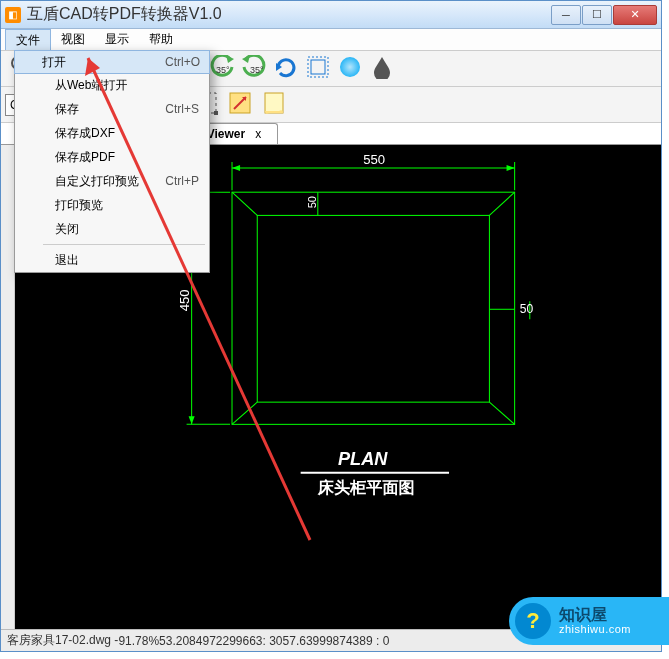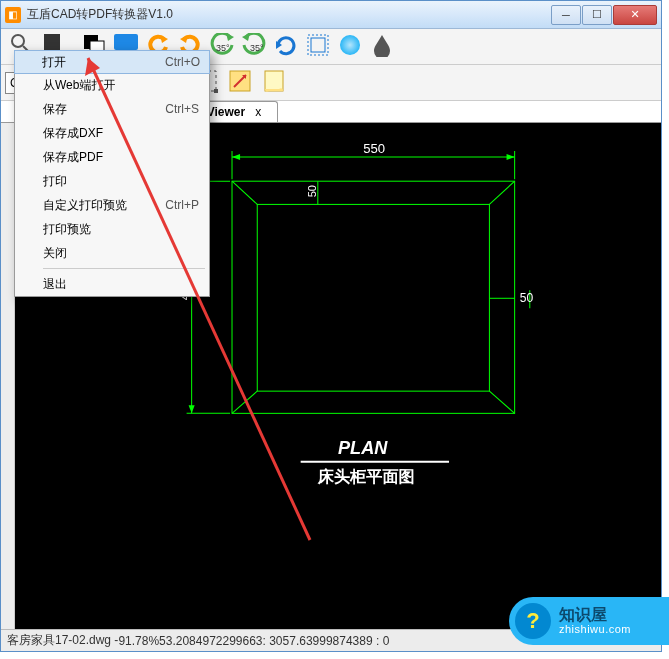--- a/index.html
+++ b/index.html
@@ -1,39 +1,39 @@
 <!DOCTYPE html>
 <html><head>
 <meta charset="utf-8">
 <style>
   * { margin: 0; padding: 0; box-sizing: border-box; }
   body { font-family: "Microsoft YaHei", SimSun, Arial, sans-serif; font-size: 12px; background: #fff; width: 669px; height: 659px; overflow: hidden; position: relative; }
   .window { width: 662px; height: 652px; border: 1px solid #5a8fc8; background: #f0f0f0; display: flex; flex-direction: column; }
   .titlebar { height: 28px; background: linear-gradient(to bottom, #eaf3fc 0%, #d7e8fa 50%, #c2dcf6 100%); display: flex; align-items: center; padding: 0 4px; border-bottom: 1px solid #9db8d6; }
   .titlebar .app-icon { width: 16px; height: 16px; background: #ff8c00; border-radius: 2px; margin-right: 6px; display: flex; align-items: center; justify-content: center; color: #fff; font-size: 10px; }
-  .titlebar .title-text { flex: 1; font-size: 12px; color: #333; }
+  .titlebar .title-text { flex: 1; font-size: 16px; color: #333; }
   .win-controls { display: flex; }
   .win-btn { width: 30px; height: 20px; margin-left: 1px; border: 1px solid #7a9ec7; background: linear-gradient(to bottom,#e8f1fb,#cfe0f4); display: flex; align-items: center; justify-content: center; font-size: 11px; color: #333; border-radius: 2px; }
   .win-btn.close { background: linear-gradient(to bottom,#e67b78,#c94540); color: #fff; width: 44px; border-color: #a83c38; }
   .menubar { height: 22px; background: #fdfdfd; border-bottom: 1px solid #ccc; display: flex; align-items: stretch; padding: 0 4px; }
   .menu-item { padding: 0 10px; display: flex; align-items: center; cursor: default; }
   .menu-item.active { background: #d6e7f7; border: 1px solid #8fb6e0; border-bottom: none; }
   .toolbar1 { height: 36px; background: #f4f4f4; border-bottom: 1px solid #ccc; display: flex; align-items: center; padding: 2px 4px; gap: 2px; }
   .toolbar2 { height: 36px; background: #f4f4f4; border-bottom: 1px solid #ccc; display: flex; align-items: center; padding: 2px 4px; gap: 4px; }
   .tb-btn { width: 30px; height: 30px; border: 1px solid transparent; display: flex; justify-content: center; border-radius: 3px; }
   .gdi-box { width: 80px; height: 22px; border: 1px solid #888; background: #fff; display: flex; align-items: center; padding: 0 4px; font-size: 12px; }
   .gdi-box .arrow { margin-left: auto; }
   .content { flex: 1; display: flex; position: relative; overflow: hidden; background: #fef9c3; }
   .left-panel { width: 14px; background: #ededed; border-right: 1px solid #ccc; }
   .tab-strip { height: 22px; background: #fff; border-bottom: 1px solid #999; display: flex; align-items: flex-end; padding-left: 180px; }
   .tab { height: 21px; border: 1px solid #999; border-bottom: none; background: #fff; padding: 0 16px; display: flex; align-items: center; font-weight: bold; font-size: 12px; border-radius: 3px 3px 0 0; position: relative; }
   .tab .tab-x { margin-left: 10px; font-weight: normal; }
   .viewport { flex: 1; background: #000; position: relative; }
   .dropdown { position: absolute; top: 50px; left: 14px; width: 196px; background: #f7f7f7; border: 1px solid #9a9a9a; box-shadow: 4px 4px 10px rgba(0,0,0,.35); z-index: 50; }
-  .dd-item { height: 24px; display: flex; align-items: center; padding: 0 10px 0 28px; position: relative; }
+  .dd-item { height: 24px; display: flex; align-items: center; padding: 0 10px 0 28px; position: relative; margin-left: 12px; }
   .dd-item .sc { margin-left: auto; color: #555; }
   .dd-item.hover { background: #d6e7f7; border: 1px solid #8fb6e0; margin: -1px; padding: 0 9px 0 27px; }
   .dd-sep { height: 1px; background: #ccc; margin: 3px 4px 3px 28px; }
   .statusbar { height: 22px; background: #ececec; border-top: 1px solid #bbb; display: flex; align-items: center; padding: 0 6px; font-size: 12px; color: #333; }
   .arrow-line { position: absolute; z-index: 60; }
   .watermark { position: absolute; right: 0; bottom: 14px; width: 160px; height: 48px; background: #29b6f6; border-radius: 24px 0 0 24px; display: flex; align-items: center; padding-left: 6px; z-index: 70; }
   .watermark .q { width: 36px; height: 36px; border-radius: 50%; background: #0288d1; color: #ffeb3b; font-size: 22px; font-weight: bold; display: flex; align-items: center; justify-content: center; margin-right: 8px; }
   .watermark .wt { color: #0c4a6e; font-size: 16px; font-weight: bold; line-height: 1; }
   .watermark .wu { color: #fff; font-size: 11px; letter-spacing: .5px; text-align: center; }
   svg { display: block; }
@@ -46,20 +46,26 @@
   <div class="titlebar">
     <div class="app-icon">◧</div>
     <div class="title-text">互盾CAD转PDF转换器V1.0</div>
     <div class="win-controls">
       <div class="win-btn">─</div>
       <div class="win-btn">☐</div>
       <div class="win-btn close">✕</div>
     </div>
   </div>
 
+  <div class="menubar">
+    <div class="menu-item active">文件</div>
+    <div class="menu-item">视图</div>
+    <div class="menu-item">显示</div>
+    <div class="menu-item">帮助</div>
+  </div>
 
   <div class="toolbar1">
     <div class="tb-btn">
         <svg width="20" height="20">
           <circle cx="8" cy="8" r="6" fill="none" stroke="#555" stroke-width="2"></circle>
           <line x1="13" y1="13" x2="18" y2="18" stroke="#555" stroke-width="2"></line>
         </svg>
       </div>
     <div class="tb-btn">
         <svg width="18" height="18">
@@ -244,23 +250,20 @@
     <span>保存</span>
     <span class="sc">Ctrl+S</span>
   </div>
   <div class="dd-item">
       <span>保存成DXF</span>
     </div>
   <div class="dd-item">
       <span>保存成PDF</span>
     </div>
   <div class="dd-item">
-      <span>打印</span>
-    </div>
-  <div class="dd-item">
     <span>自定义打印预览</span>
     <span class="sc">Ctrl+P</span>
   </div>
   <div class="dd-item">
       <span>打印预览</span>
     </div>
   <div class="dd-item">
       <span>关闭</span>
     </div>
   <div class="dd-sep"></div>

